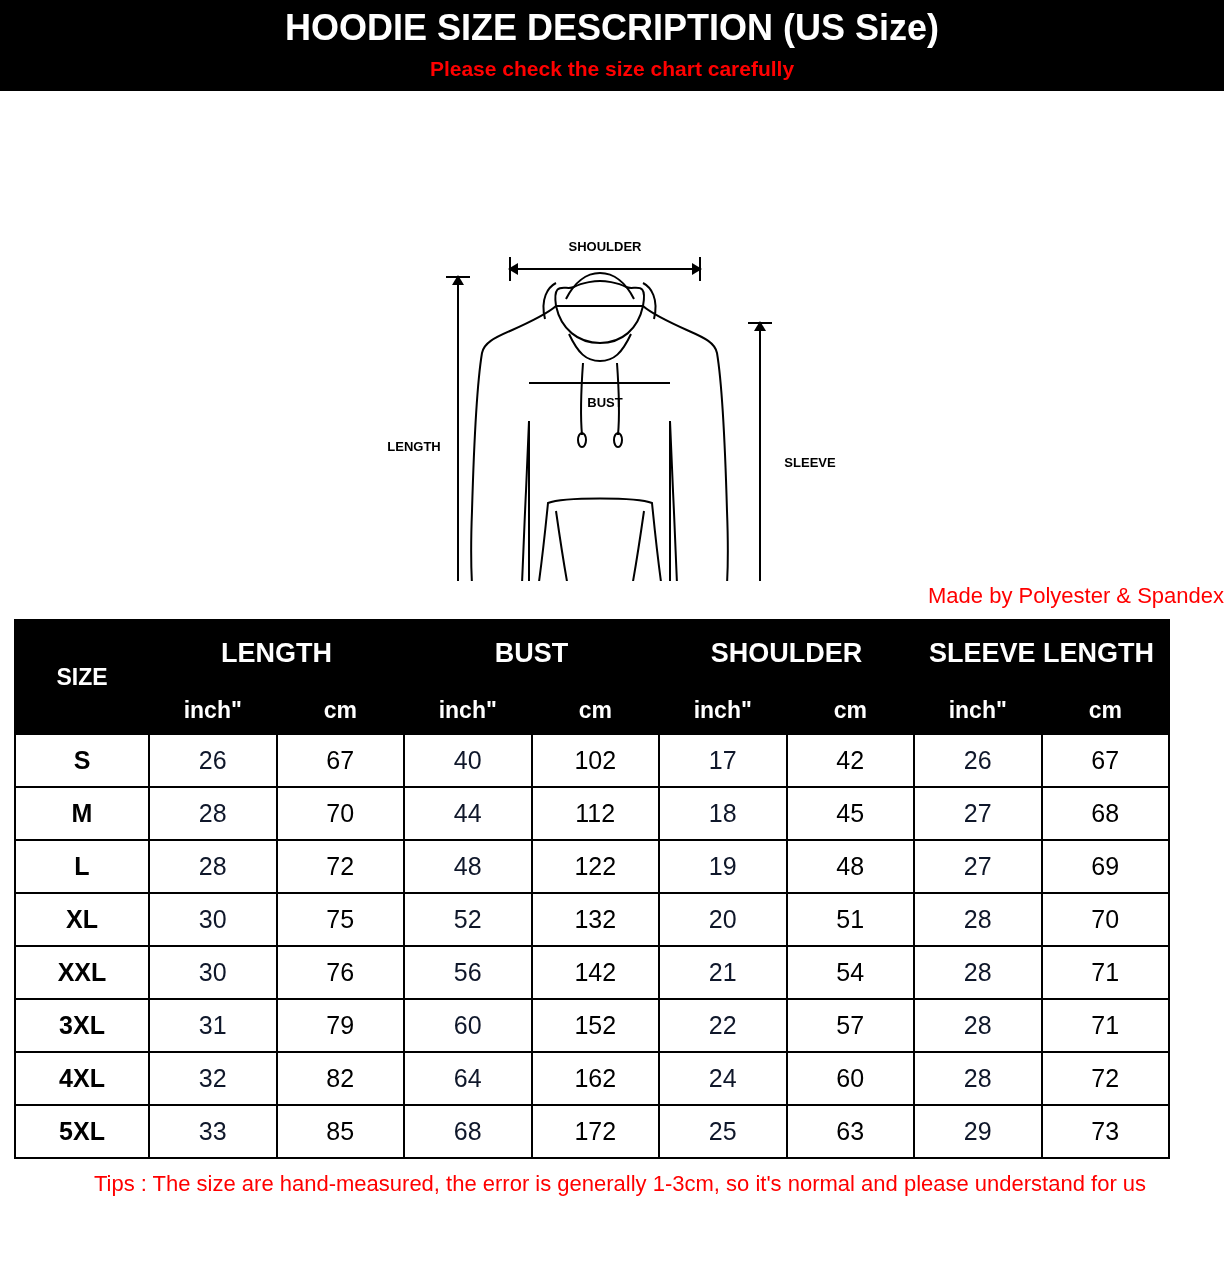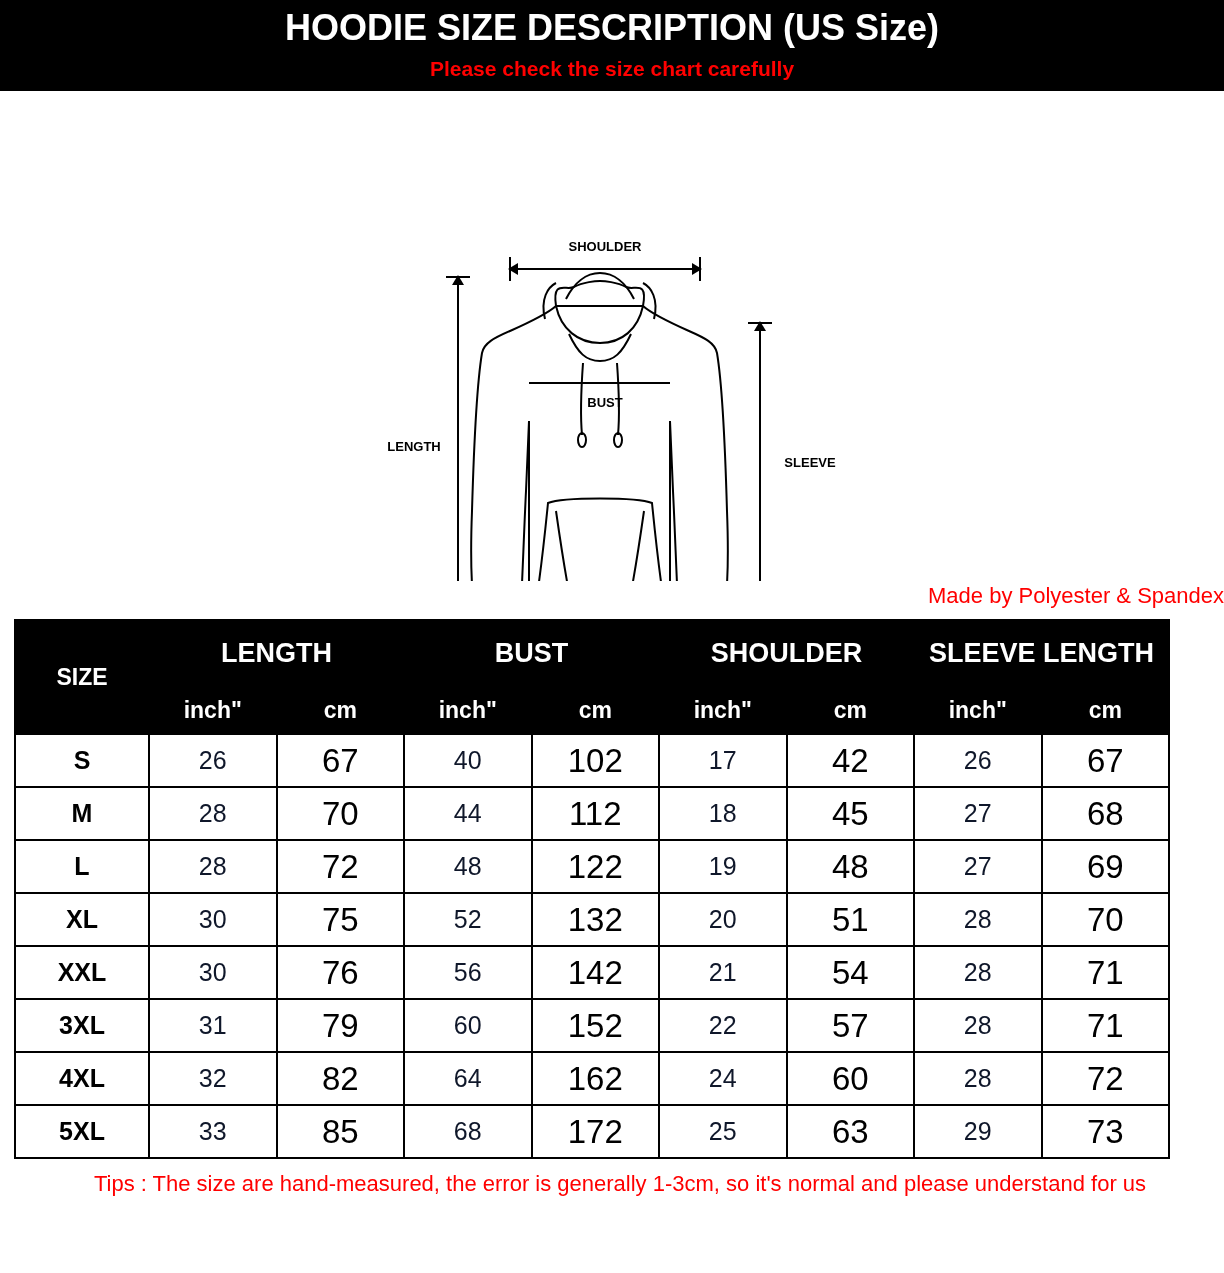--- a/index.html
+++ b/index.html
@@ -97,21 +97,21 @@
     font-weight: bold;
     font-size: 25px;
     height: 49px;
   }
   .val-inch {
     color: #0f172a;
     font-size: 25px;
   }
   .val-cm {
     color: #000;
-    font-size: 33px;
+    font-size: 25px;
   }
 
   
   .tips {
     color: #ff0000;
     text-align: center;
     font-size: 22px;
     line-height: 1.35;
     padding: 10px 24px 0 40px;
   }

